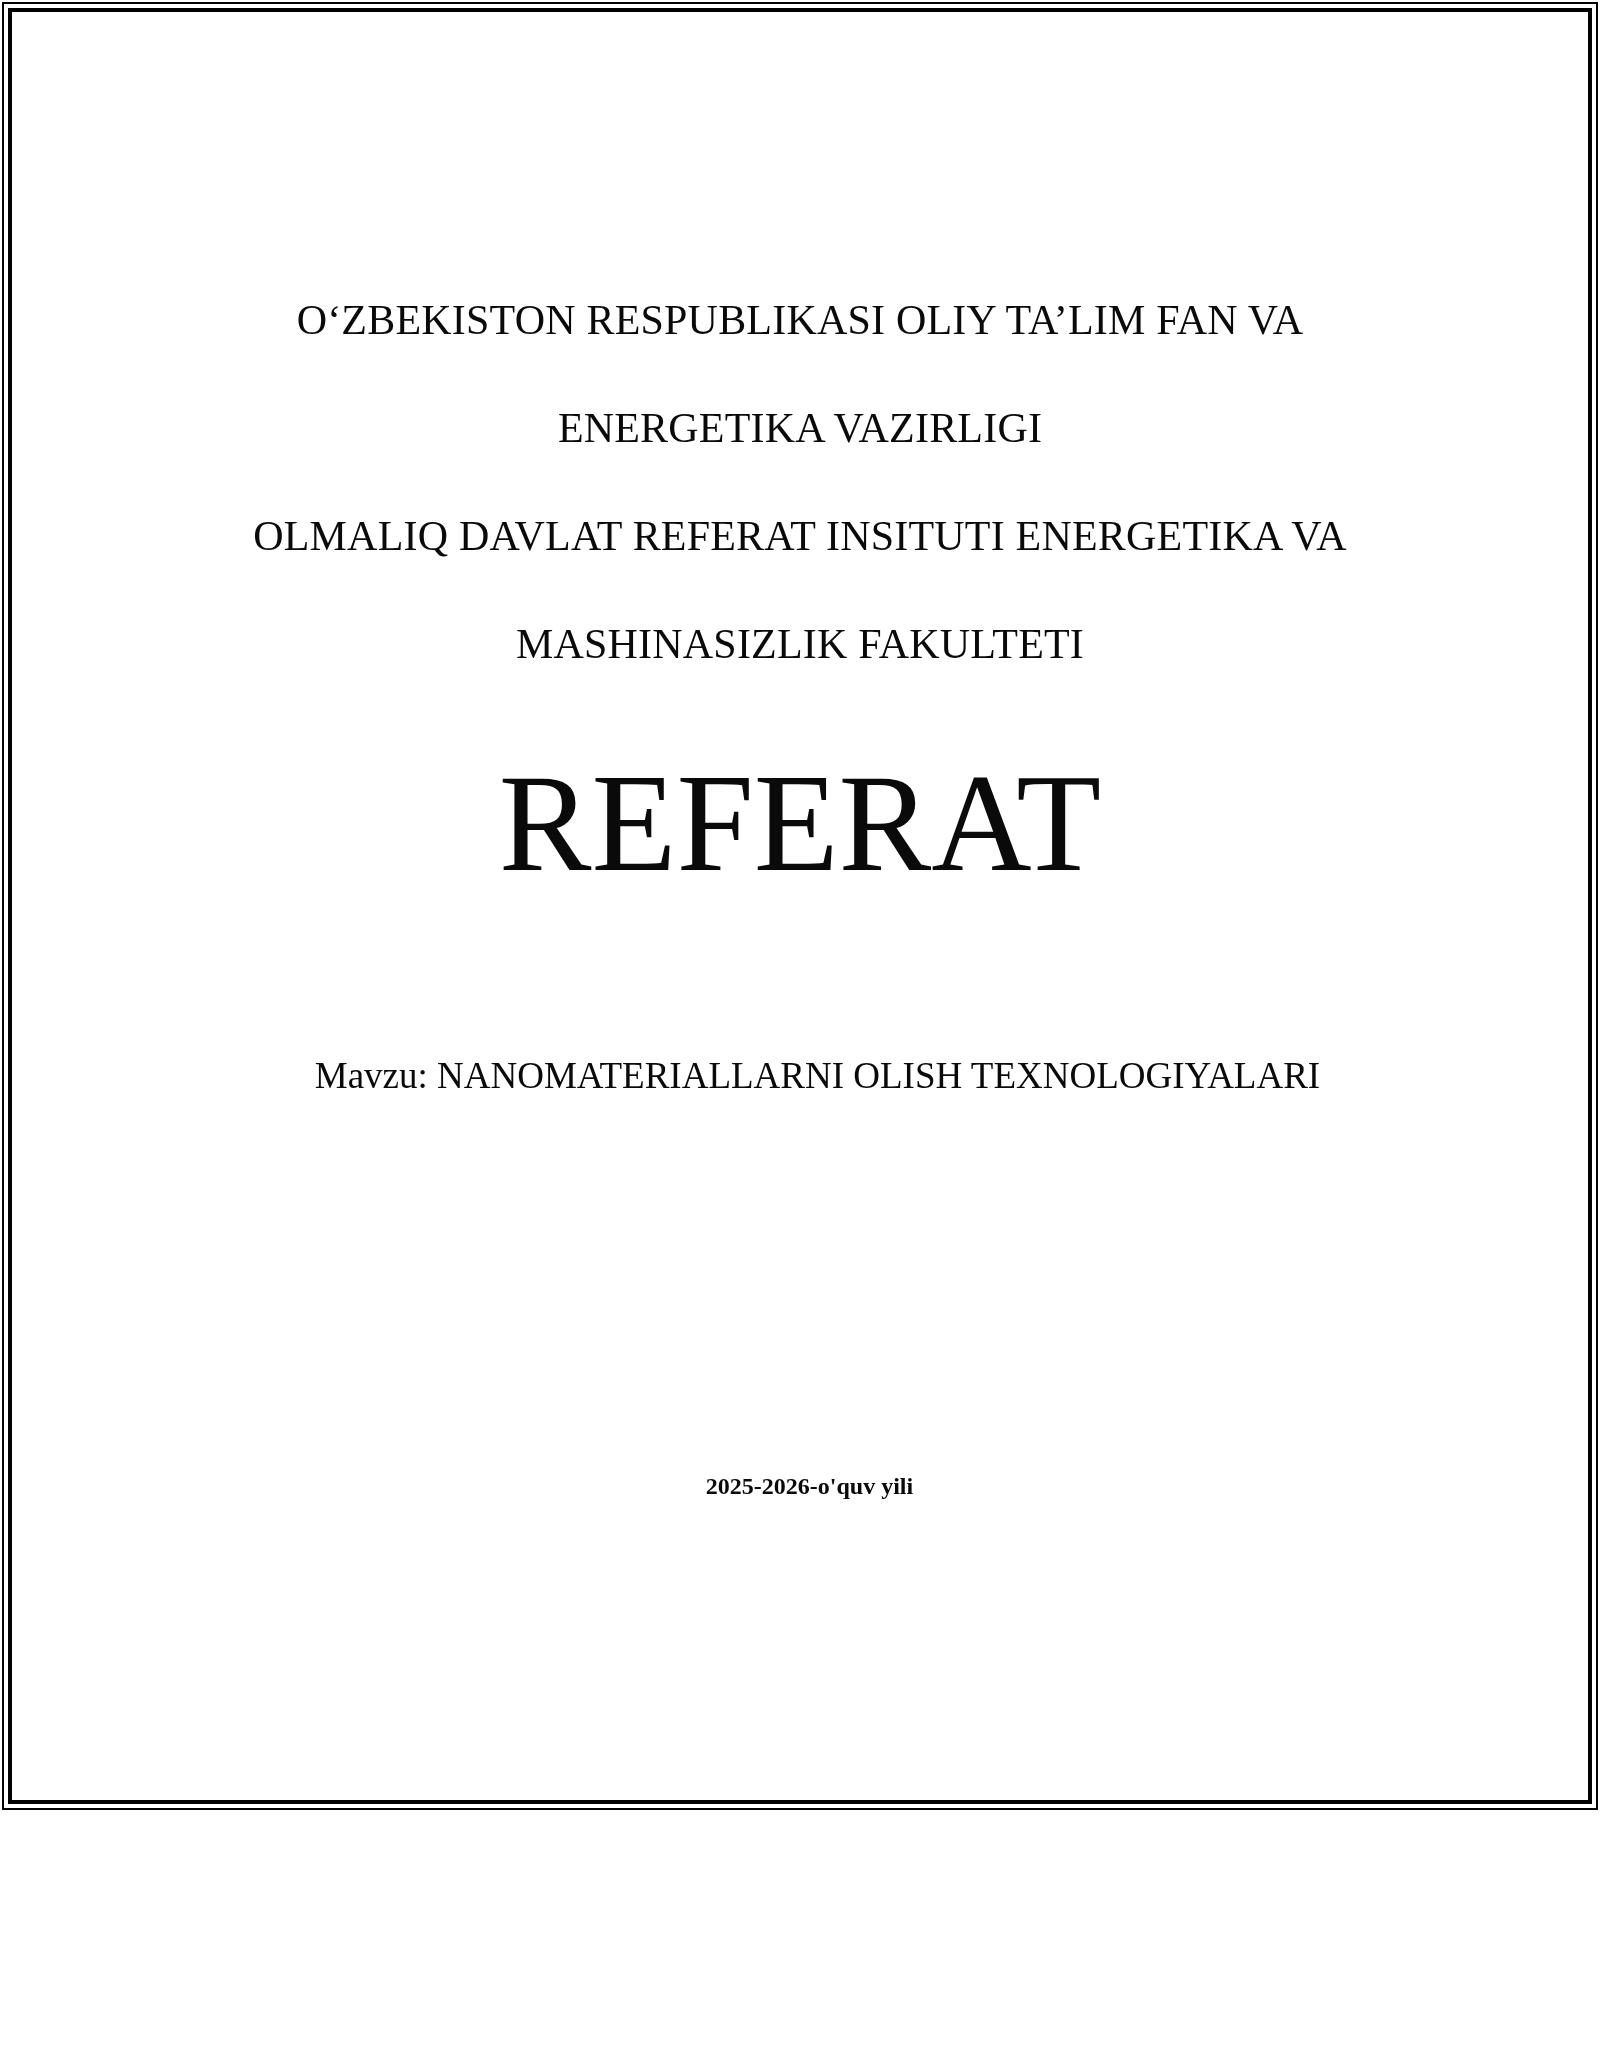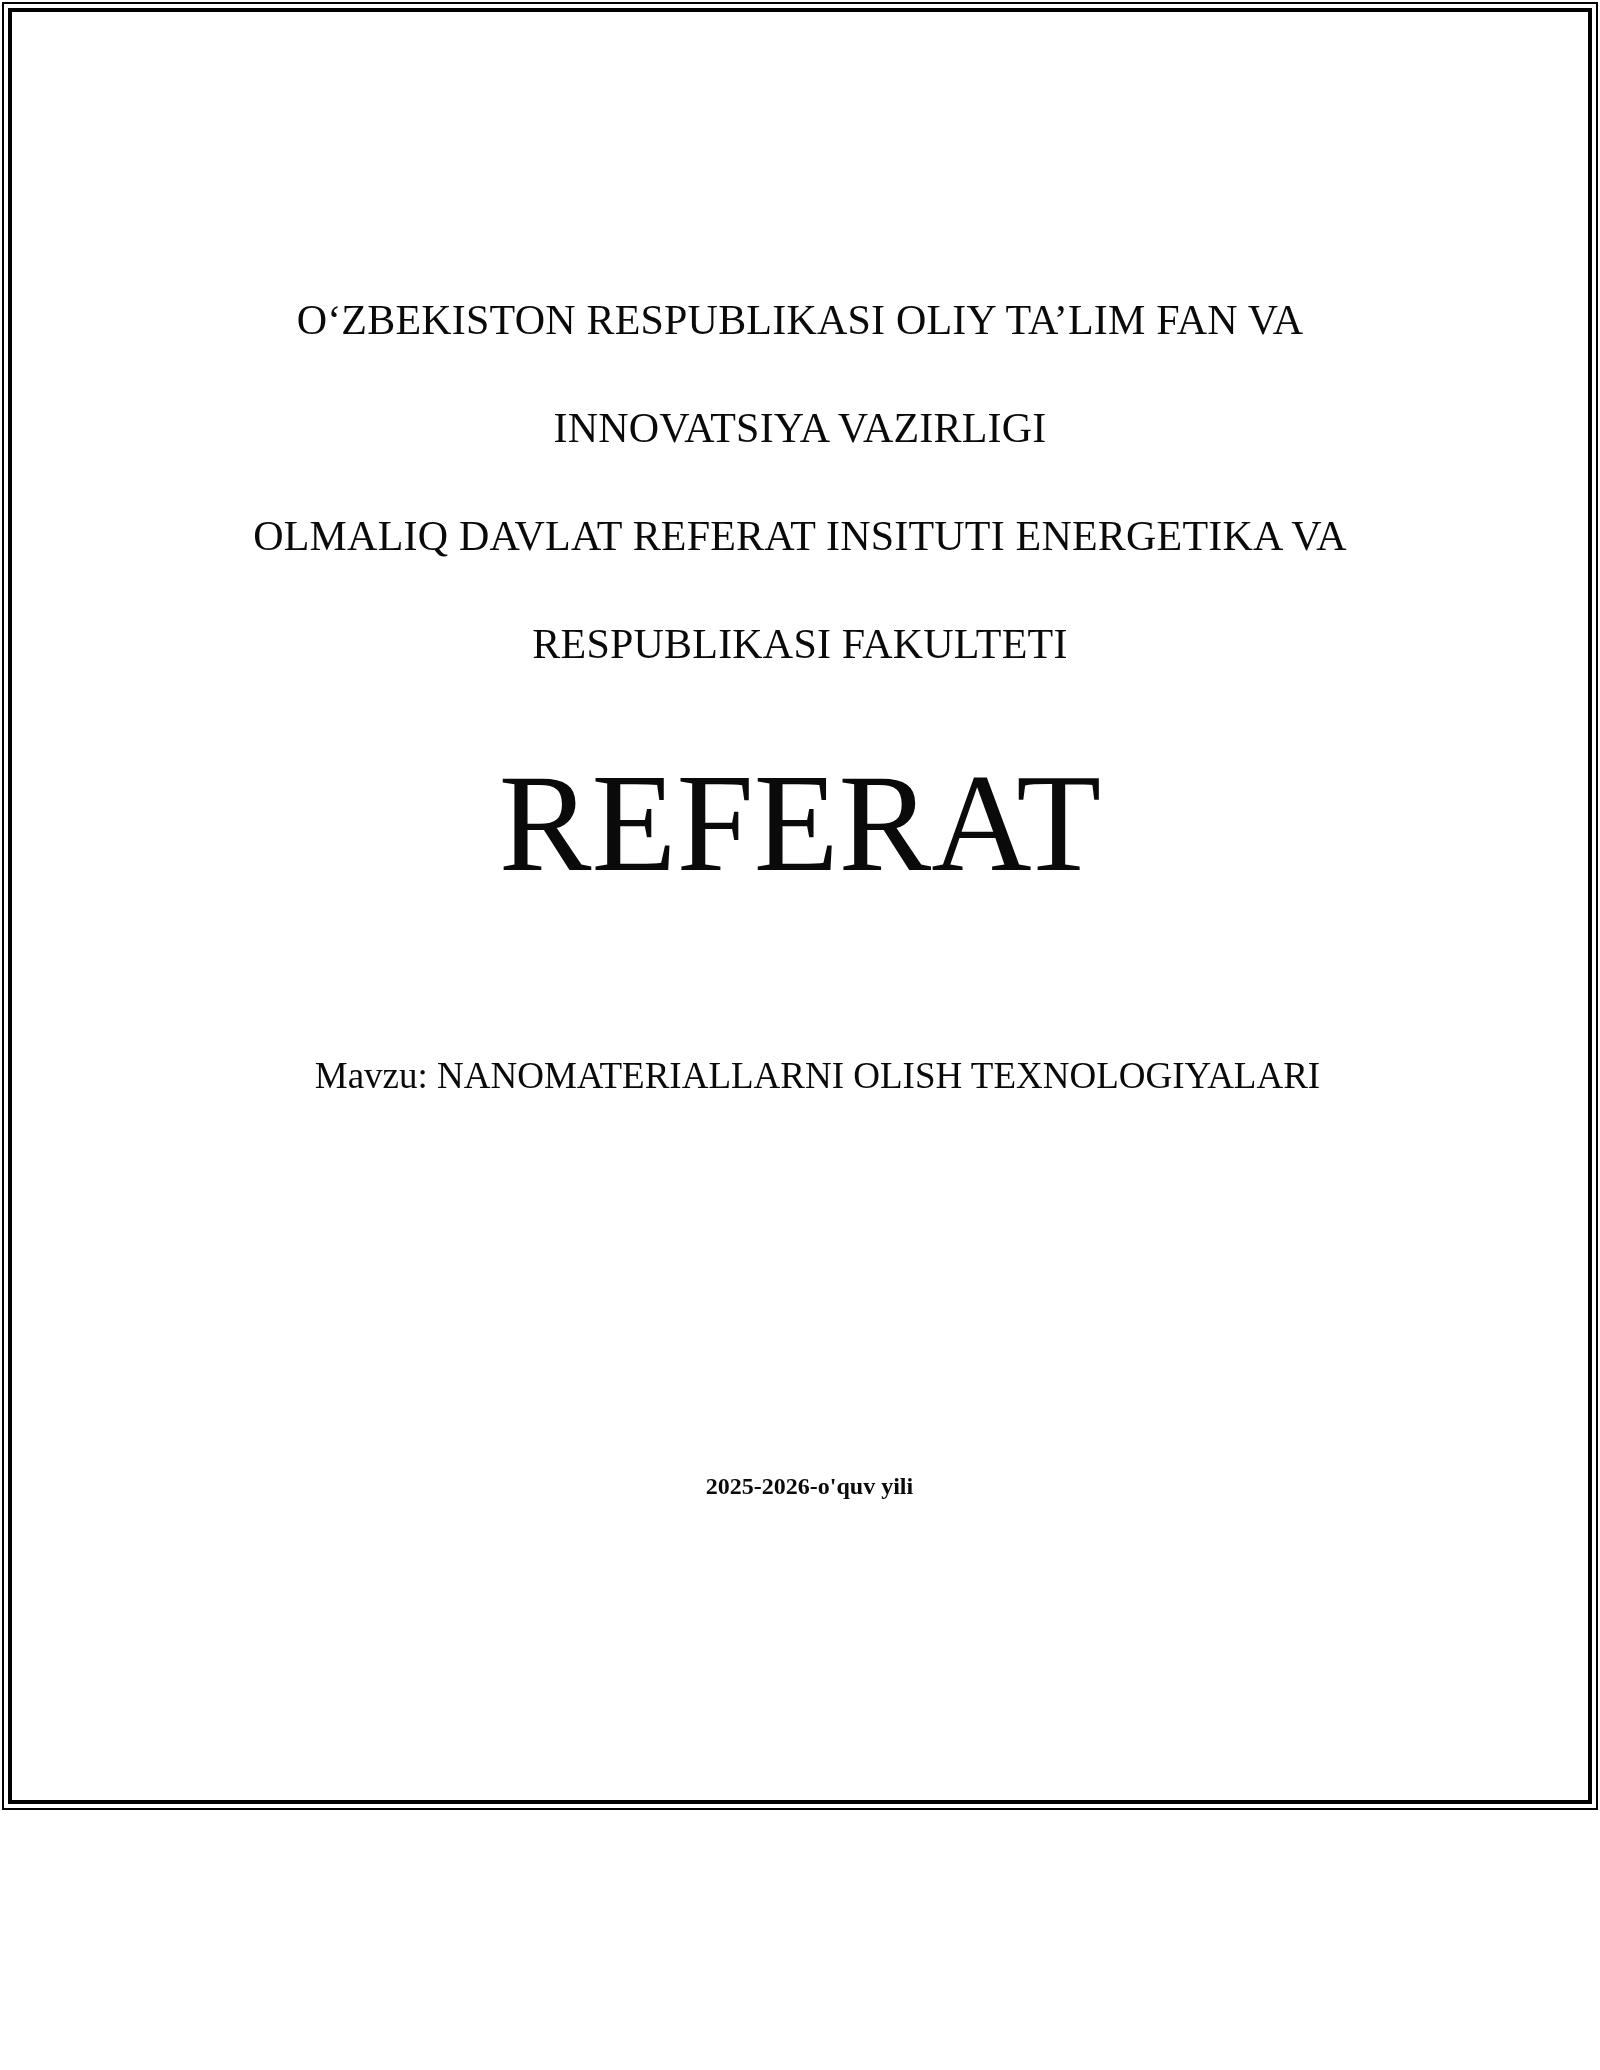--- a/index.html
+++ b/index.html
@@ -64,23 +64,23 @@
 </head>
 <body>
 
 <div class="page">
 
   <div class="border-outer"></div>
   <div class="border-inner"></div>
 
   <div class="text-block header-block">
     <span class="header-line">O‘ZBEKISTON RESPUBLIKASI OLIY TA’LIM FAN VA</span>
-    <span class="header-line">INNOVATSIYA VAZIRLIGI</span>
+    <span class="header-line">ENERGETIKA VAZIRLIGI</span>
     <span class="header-line">OLMALIQ DAVLAT REFERAT INSITUTI ENERGETIKA VA</span>
-    <span class="header-line">RESPUBLIKASI FAKULTETI</span>
+    <span class="header-line">MASHINASIZLIK FAKULTETI</span>
   </div>
 
   <div class="text-block title-block">REFERAT</div>
 
   <div class="text-block subject-block">Mavzu: NANOMATERIALLARNI OLISH TEXNOLOGIYALARI</div>
 
   <div class="text-block year-block">2025-2026-o'quv yili</div>
 
 </div>
 

